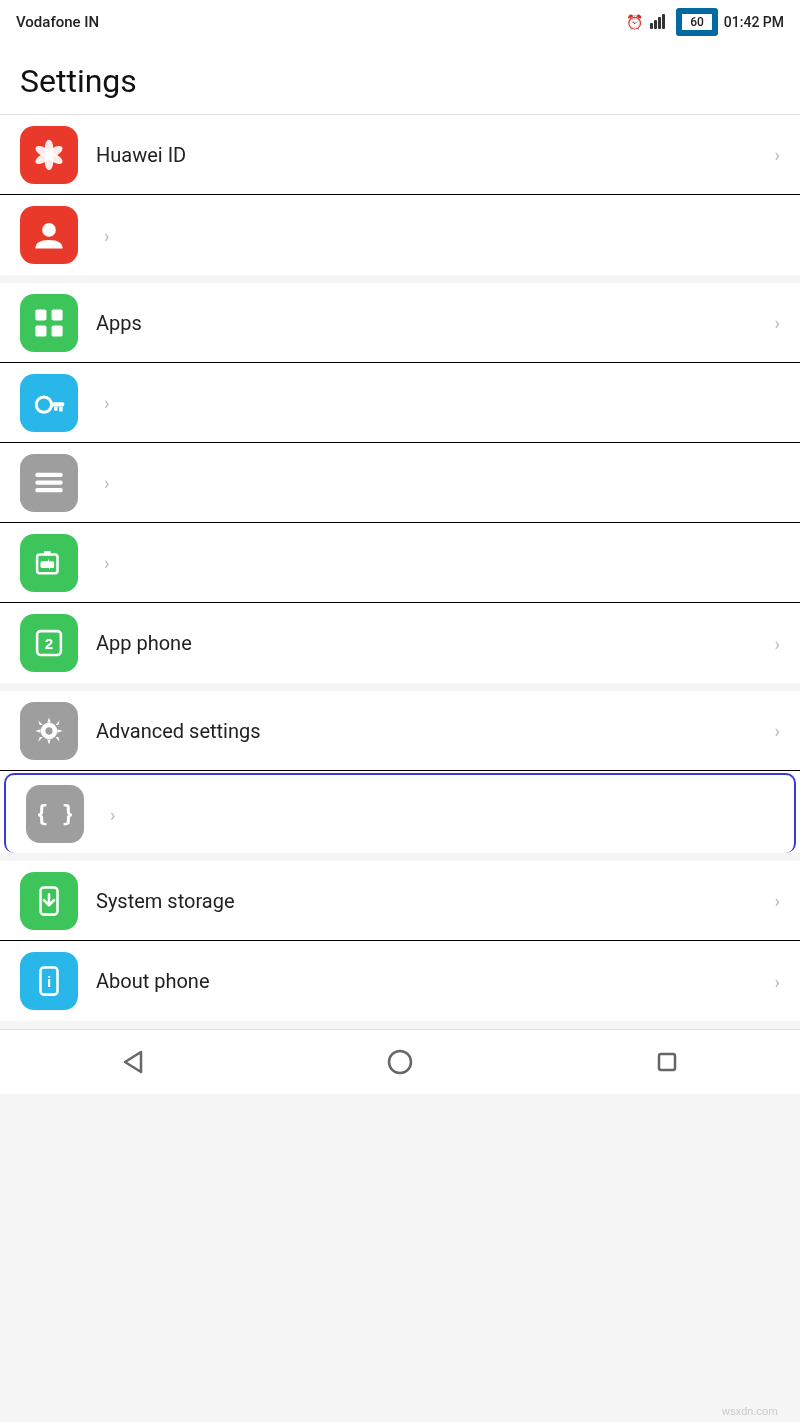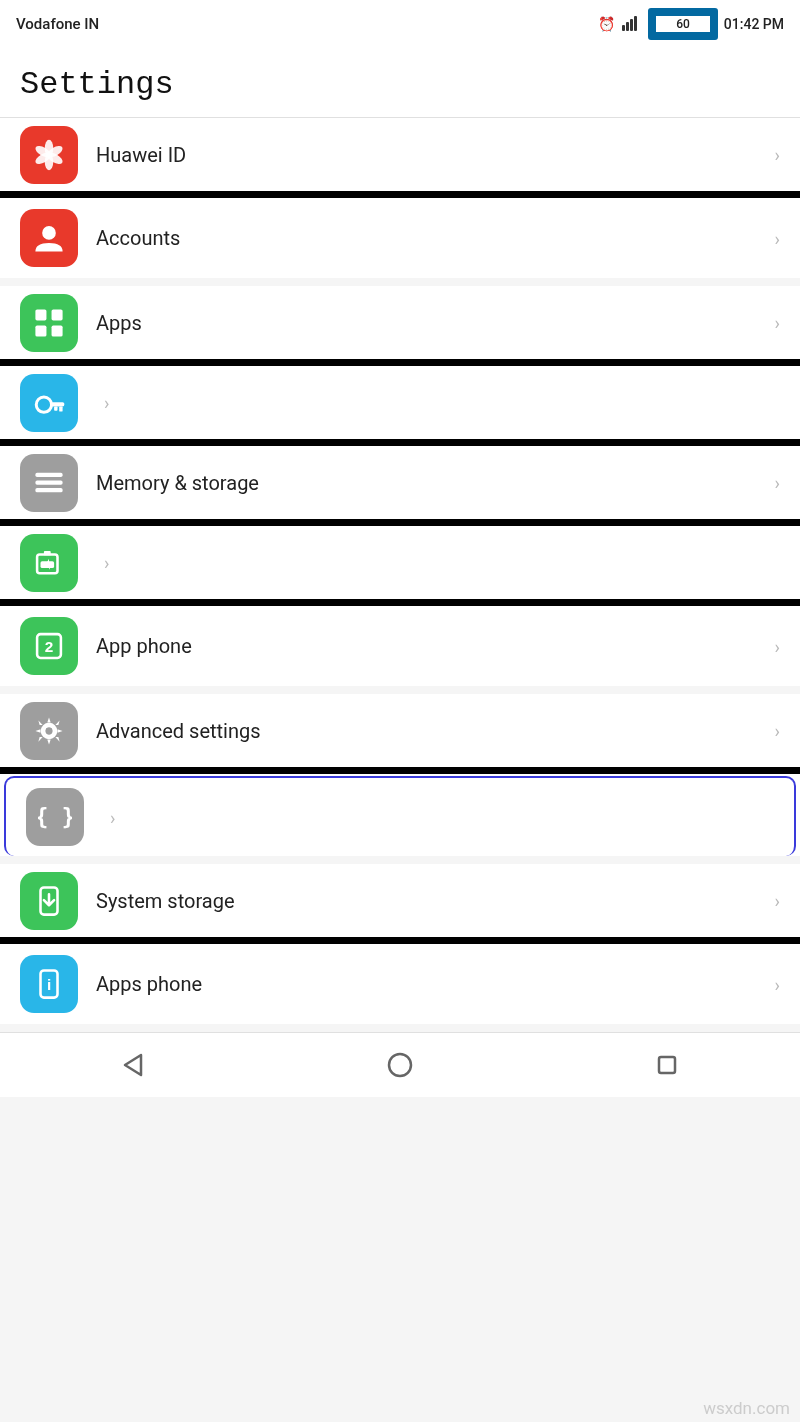--- a/index.html
+++ b/index.html
@@ -24,53 +24,52 @@
       color: #222;
       gap: 6px;
     }
     .status-right {
       display: flex;
       align-items: center;
       gap: 6px;
       font-size: 14px;
     }
     .battery-box {
-      border: 8px solid #0369a1;
+      border: 6px solid #0369a1;
       border-radius: 3px;
-      padding: 1px 20px;
+      padding: 1px 8px;
       font-size: 12px;
       position: relative;
     }
 
     
     .page-title-bar {
       background: #fff;
       padding: 18px 20px 14px 20px;
       border-bottom: 1px solid #e0e0e0;
-      font-family: Liberation Mono, monospace;
     }
     .page-title {
       font-size: 32px;
       font-weight: 400;
       color: #111;
     }
 
     
     .section-group {
       background: #fff;
       margin-bottom: 8px;
     }
 
     
     .settings-row {
       display: flex;
       align-items: center;
       padding: 0 20px;
       min-height: 80px;
-      border-bottom: 7px solid #000000;
+      border-bottom: 1px solid #000000;
       cursor: pointer;
       background: #fff;
       position: relative;
     }
     .settings-row:last-child {
       border-bottom: none;
     }
 
     
     .developer-options-row {
@@ -138,22 +137,22 @@
       display: flex;
       align-items: center;
       justify-content: center;
       cursor: pointer;
     }
 
     
     .watermark {
       position: fixed;
       bottom: 4px;
-      right: 10px;
-      font-size: 17px;
+      right: 22px;
+      font-size: 11px;
       color: #ccc;
     }
   </style>
 </head>
 <body>
 
 <div class="status-bar">
   <span>Vodafone IN</span>
   <div class="status-right">
     <span>⏰</span>
@@ -192,21 +191,20 @@
     <span class="chevron">›</span>
   </div>
 
   <div class="settings-row">
     <div class="icon-wrap icon-accounts">
       <svg class="icon-svg" viewBox="0 0 40 40">
         <circle cx="20" cy="14" r="8" fill="white"></circle>
         <path d="M4 36 Q4 26 20 26 Q36 26 36 36" fill="white"></path>
       </svg>
     </div>
-    <span class="row-label">Accounts</span>
     <span class="chevron">›</span>
   </div>
 
 </div>
 
 <div class="section-group">
 
   <div class="settings-row">
     <div class="icon-wrap icon-apps">
       <svg class="icon-svg" viewBox="0 0 40 40">
@@ -233,21 +231,20 @@
   </div>
 
   <div class="settings-row">
     <div class="icon-wrap icon-memory">
       <svg class="icon-svg" viewBox="0 0 40 40">
         <rect x="4" y="8" width="32" height="5" rx="2" fill="white"></rect>
         <rect x="4" y="17" width="32" height="5" rx="2" fill="white"></rect>
         <rect x="4" y="26" width="32" height="5" rx="2" fill="white"></rect>
       </svg>
     </div>
-    <span class="row-label">Memory &amp; storage</span>
     <span class="chevron">›</span>
   </div>
 
   <div class="settings-row">
     <div class="icon-wrap icon-battery">
       <svg class="icon-svg" viewBox="0 0 40 40">
         <rect x="6" y="10" width="24" height="22" rx="3" stroke="white" stroke-width="3" fill="none"></rect>
         <rect x="14" y="6" width="8" height="5" rx="1" fill="white"></rect>
         <rect x="10" y="18" width="16" height="8" rx="2" fill="white"></rect>
         <path d="M20 15 L16 22 L20 22 L20 28 L24 21 L20 21 Z" fill="white"></path>
@@ -316,21 +313,21 @@
     <span class="chevron">›</span>
   </div>
 
   <div class="settings-row">
     <div class="icon-wrap icon-aboutphone">
       <svg class="icon-svg" viewBox="0 0 40 40">
         <rect x="10" y="4" width="20" height="32" rx="4" stroke="white" stroke-width="3" fill="none"></rect>
         <text x="20" y="27" text-anchor="middle" fill="white" font-size="18" font-weight="bold" font-family="sans-serif">i</text>
       </svg>
     </div>
-    <span class="row-label">Apps phone</span>
+    <span class="row-label">About phone</span>
     <span class="chevron">›</span>
   </div>
 
 </div>
 
 <div class="nav-bar">
   <div class="nav-btn">
     <svg width="28" height="28" viewBox="0 0 28 28">
       <polygon points="22,4 6,14 22,24" fill="none" stroke="#666" stroke-width="2.5" stroke-linejoin="round"></polygon>
     </svg>

